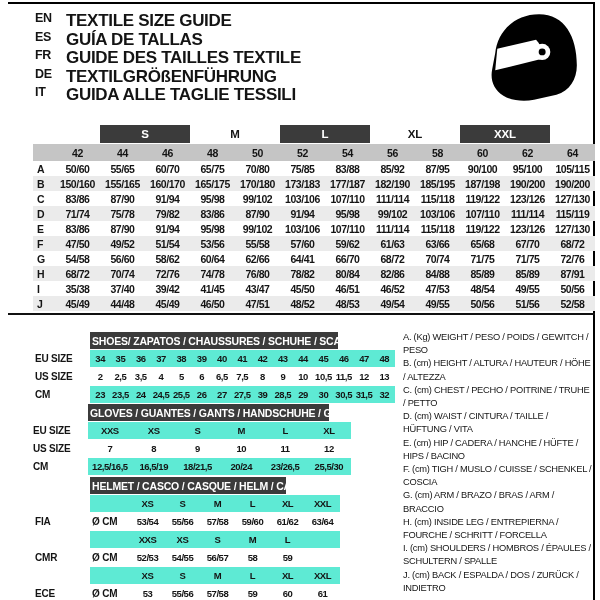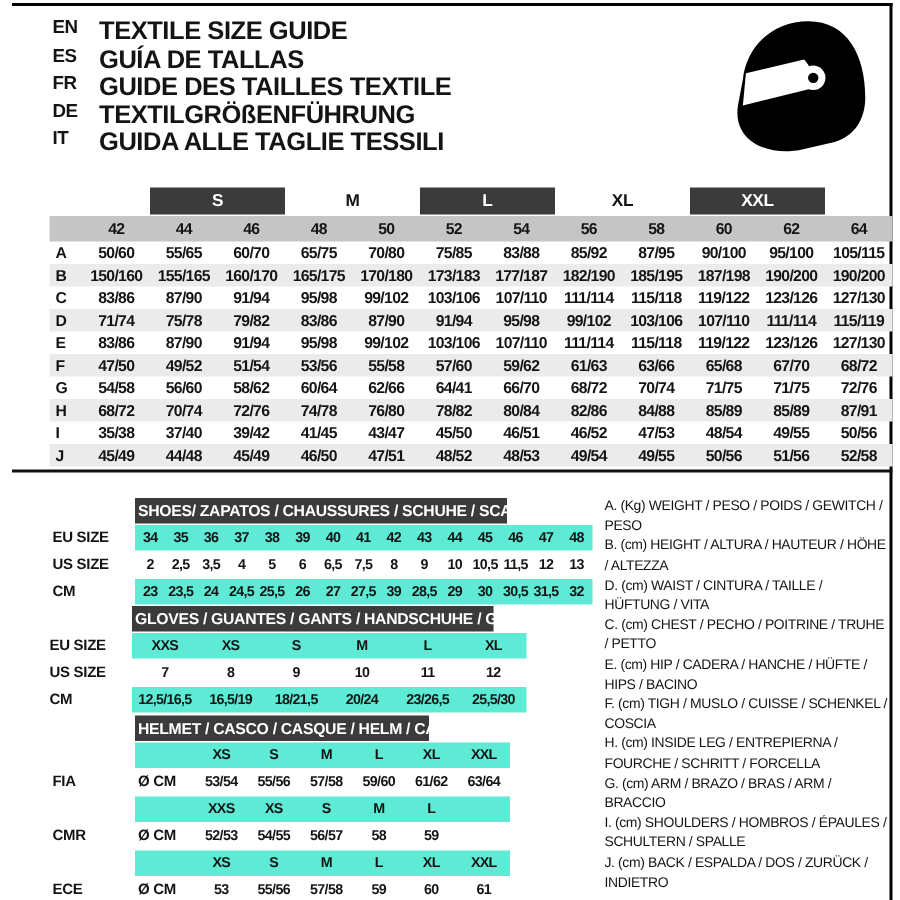--- a/index.html
+++ b/index.html
@@ -462,21 +462,21 @@
         <div class="tcell">59</div>
         <div class="tcell">60</div>
         <div class="tcell">61</div>
       </div>
     </div>
   </section>
 
 <aside id="legend">
     <div class="legend-line">A. (Kg) WEIGHT / PESO / POIDS / GEWITCH / PESO</div>
     <div class="legend-line">B. (cm) HEIGHT / ALTURA / HAUTEUR / HÖHE / ALTEZZA</div>
+    <div class="legend-line">C. (cm) CHEST / PECHO / POITRINE / TRUHE / PETTO</div>
     <div class="legend-line">D. (cm) WAIST / CINTURA / TAILLE / HÜFTUNG / VITA</div>
-    <div class="legend-line">C. (cm) CHEST / PECHO / POITRINE / TRUHE / PETTO</div>
     <div class="legend-line">E. (cm) HIP / CADERA / HANCHE / HÜFTE / HIPS / BACINO</div>
     <div class="legend-line">F. (cm) TIGH / MUSLO / CUISSE / SCHENKEL / COSCIA</div>
+    <div class="legend-line">G. (cm) ARM / BRAZO / BRAS / ARM / BRACCIO</div>
     <div class="legend-line">H. (cm) INSIDE LEG / ENTREPIERNA / FOURCHE / SCHRITT / FORCELLA</div>
-    <div class="legend-line">G. (cm) ARM / BRAZO / BRAS / ARM / BRACCIO</div>
     <div class="legend-line">I. (cm) SHOULDERS / HOMBROS / ÉPAULES / SCHULTERN / SPALLE</div>
     <div class="legend-line">J. (cm) BACK / ESPALDA / DOS / ZURÜCK / INDIETRO</div>
   </aside>
 
 </body></html>

